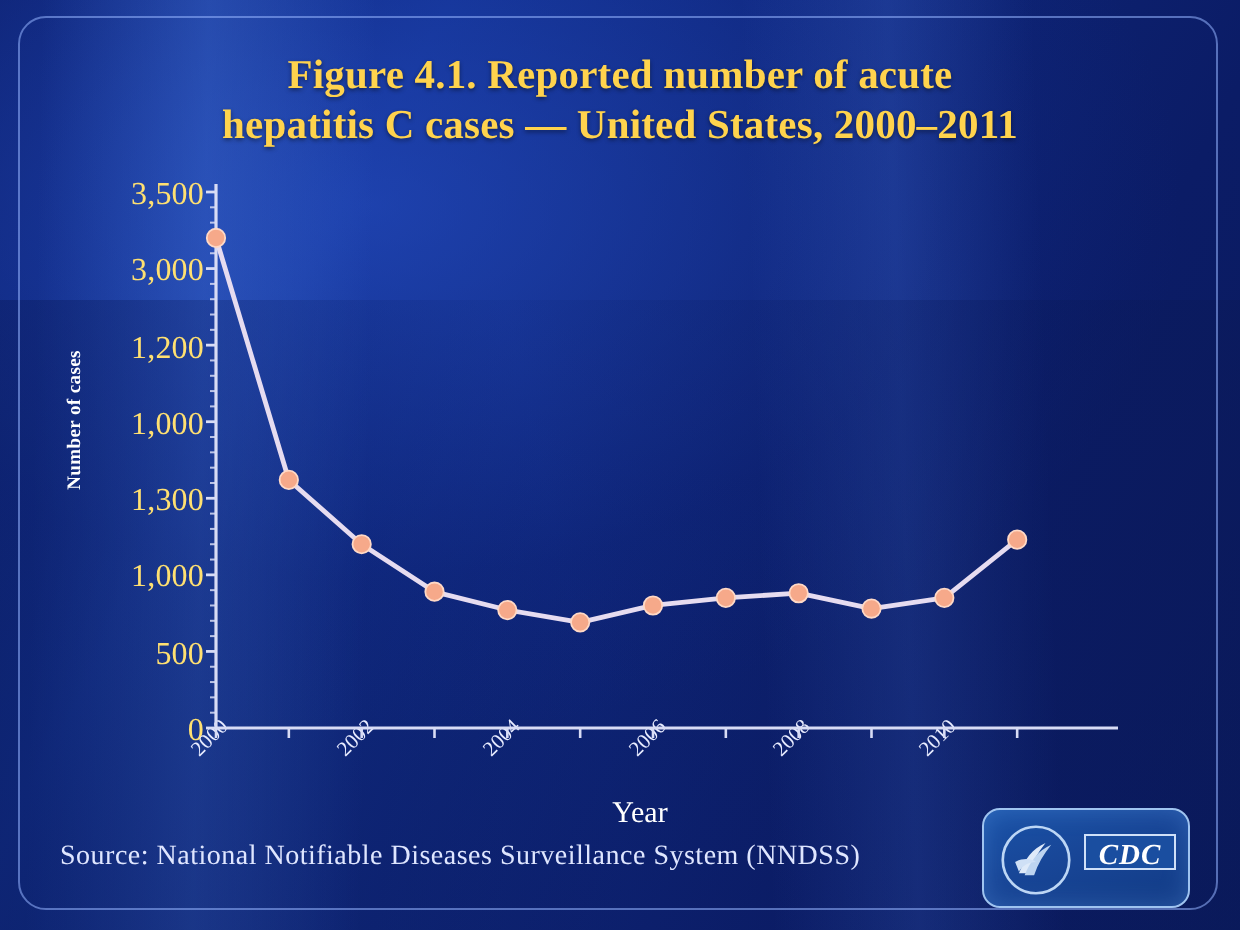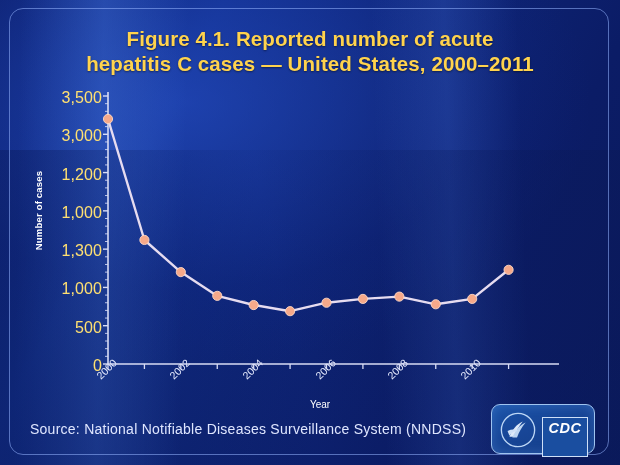--- a/index.html
+++ b/index.html
@@ -5,21 +5,21 @@
   html, body {
     margin: 0;
     padding: 0;
     background: #0a1a5c;
   }
   #slide {
     position: relative;
     width: 620px;
     height: 465px;
     overflow: hidden;
-    font-family: Liberation Sans, sans-serif;
+    font-family: Liberation Serif, serif;
     background:
       radial-gradient(ellipse 520px 340px at 30% 22%, rgba(40,80,200,0.55) 0%, rgba(20,45,150,0.18) 55%, rgba(10,26,92,0) 78%),
       linear-gradient(118deg, #0d2270 0%, #11308e 26%, #0e2577 50%, #0b1c66 74%, #0a1a5c 100%);
   }
   
   #slide .sweep-a, #slide .sweep-b, #slide .sweep-c {
     position: absolute;
     pointer-events: none;
   }
   #slide .sweep-a {
@@ -78,21 +78,21 @@
     transform: rotate(-90deg);
     transform-origin: center center;
     letter-spacing: 0.2px;
   }
   #xlabel {
     position: absolute;
     left: 240px; top: 399px;
     width: 160px;
     text-align: center;
     color: #ffffff;
-    font-size: 10px;
+    font-size: 15px;
   }
   .ytick-label {
     position: absolute;
     right: 0;
     width: 46px;
     text-align: right;
     color: #ffe071;
     font-size: 16px;
     letter-spacing: 0.1px;
   }
@@ -130,21 +130,21 @@
     box-shadow: inset 0 0 12px rgba(120,180,255,0.25);
   }
   #cdc-logo .hhs {
     position: absolute;
     left: 7px; top: 6px;
     width: 38px; height: 38px;
   }
   #cdc-logo .cdc-mark {
     position: absolute;
     left: 50px; top: 12px;
-    width: 46px; height: 40px;
+    width: 46px; height: 18px;
     box-sizing: border-box;
     border: 1px solid #cfe0f8;
     background: #1a4ea0;
     color: #ffffff;
     font-size: 14.5px;
     font-weight: bold;
     font-style: italic;
     line-height: 21px;
     text-align: center;
     letter-spacing: 0.5px;

